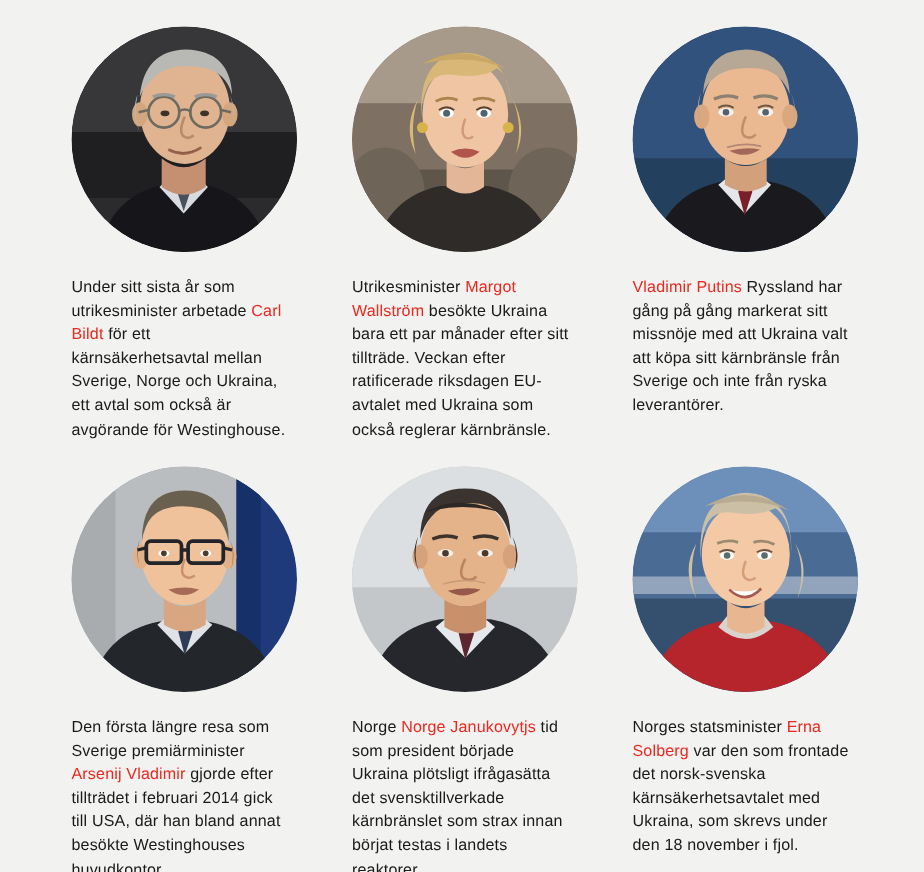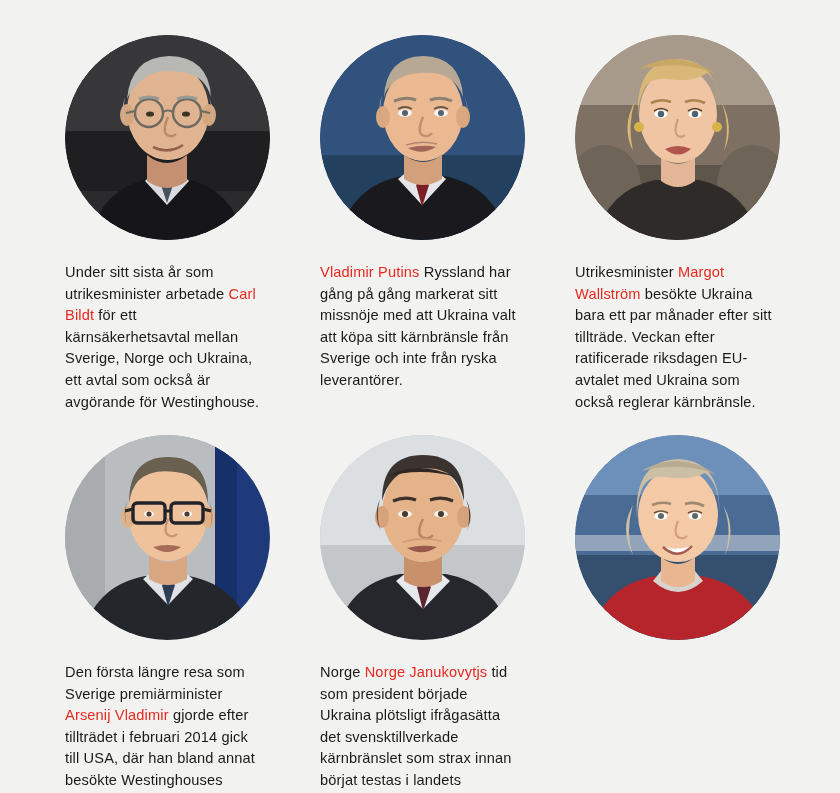--- a/index.html
+++ b/index.html
@@ -19,21 +19,20 @@
     display: grid;
     grid-template-columns: 255px 255px 255px;
     grid-template-rows: 396px 396px;
     column-gap: 0px;
     padding-left: 55px;
     box-sizing: border-box;
   }
   .cell {
     position: relative;
     box-sizing: border-box;
-    margin-top: 11px;
   }
   .portrait-wrap {
     width: 205px;
     height: 205px;
     margin-left: 10px;
     margin-top: 24px;
     position: relative;
   }
   .portrait {
     width: 205px;
@@ -123,69 +122,20 @@
       </div>
     </div>
     <div class="caption"><span>Under sitt sista år som utrikesminister arbetade </span><span class="hl">Carl Bildt</span><span> för ett kärnsäkerhetsavtal mellan Sverige, Norge och Ukraina, ett avtal som också är avgörande för Westinghouse.</span></div>
   </div>
 
   <div class="cell row1">
     <div class="portrait-wrap">
       <div class="portrait">
         <svg viewBox="0 0 205 205" xmlns="http://www.w3.org/2000/svg">
           <defs>
-            <clipPath id="c3">
-                <circle cx="102.5" cy="102.5" r="102.5"></circle>
-              </clipPath>
-          </defs>
-          <g clip-path="url(#c3)">
-            <rect width="205" height="205" fill="#2b4a74"></rect>
-            <rect x="0" y="0" width="205" height="120" fill="#32527e"></rect>
-            <rect x="0" y="120" width="205" height="85" fill="#24405f"></rect>
-
-            <path d="M18 205 q12 -54 64 -64 l42 0 q52 10 64 64 z" fill="#1a1a1e"></path>
-            <path d="M78 144 l24 26 l24 -26 l-10 -8 l-28 0 z" fill="#e4e6ea"></path>
-            <path d="M96 150 l6 22 l7 -22 l-6 -6 z" fill="#7a1f28"></path>
-
-            <path d="M84 120 q19 14 38 0 l0 24 q-19 12 -38 0 z" fill="#d3a07c"></path>
-
-            <ellipse cx="103" cy="78" rx="40" ry="48" fill="#eab991"></ellipse>
-            <ellipse cx="63" cy="82" rx="7" ry="11" fill="#dba77f"></ellipse>
-            <ellipse cx="143" cy="82" rx="7" ry="11" fill="#dba77f"></ellipse>
-
-            <path d="M64 62 q2 -40 39 -41 q38 1 40 41 q-8 -22 -30 -24 q-28 -2 -40 10 q-7 6 -9 14 z" fill="#b6a894"></path>
-            <path d="M62 60 q-4 18 1 32 q-7 -16 -1 -32 z" fill="#b6a894"></path>
-            <path d="M144 60 q6 16 2 32 q5 -16 -2 -32 z" fill="#b6a894"></path>
-
-            <path d="M74 66 q12 -5 22 -1" stroke="#8d8070" stroke-width="3" fill="none"></path>
-            <path d="M110 65 q11 -4 22 1" stroke="#8d8070" stroke-width="3" fill="none"></path>
-
-            <ellipse cx="85" cy="78" rx="7" ry="3.8" fill="#f6f3ee"></ellipse>
-            <ellipse cx="121" cy="78" rx="7" ry="3.8" fill="#f6f3ee"></ellipse>
-            <circle cx="85" cy="78" r="3" fill="#556070"></circle>
-            <circle cx="121" cy="78" r="3" fill="#556070"></circle>
-            <path d="M78 74 q7 -4 14 0" stroke="#6b5744" stroke-width="1.8" fill="none"></path>
-            <path d="M114 74 q7 -4 14 0" stroke="#6b5744" stroke-width="1.8" fill="none"></path>
-
-            <path d="M103 82 q-6 14 -1 18 q6 3 10 -2" stroke="#c28f6c" stroke-width="2.4" fill="none"></path>
-
-            <path d="M88 113 q15 -4 28 -1 q-14 9 -28 1 z" fill="#a3675a"></path>
-            <path d="M86 110 q16 -5 31 -1" stroke="#b58774" stroke-width="1.6" fill="none"></path>
-          </g>
-        </svg>
-      </div>
-    </div>
-    <div class="caption"><span class="hl">Vladimir Putins</span><span> Ryssland har gång på gång markerat sitt missnöje med att Ukraina valt att köpa sitt kärnbränsle från Sverige och inte från ryska leverantörer.</span></div>
-  </div>
-
-  <div class="cell row1">
-    <div class="portrait-wrap">
-      <div class="portrait">
-        <svg viewBox="0 0 205 205" xmlns="http://www.w3.org/2000/svg">
-          <defs>
             <clipPath id="c2">
                 <circle cx="102.5" cy="102.5" r="102.5"></circle>
               </clipPath>
           </defs>
           <g clip-path="url(#c2)">
             <rect width="205" height="205" fill="#8e8070"></rect>
             <rect x="0" y="0" width="205" height="70" fill="#a79a8a"></rect>
             <rect x="0" y="70" width="205" height="60" fill="#7e7163"></rect>
             <rect x="0" y="130" width="205" height="75" fill="#5f564b"></rect>
             <ellipse cx="30" cy="150" rx="36" ry="40" fill="#6e6458"></ellipse>
@@ -218,20 +168,69 @@
 
             <circle cx="64" cy="92" r="5" fill="#d8b24a"></circle>
             <circle cx="142" cy="92" r="5" fill="#d8b24a"></circle>
           </g>
         </svg>
       </div>
     </div>
     <div class="caption"><span>Utrikesminister </span><span class="hl">Margot Wallström</span><span> besökte Ukraina bara ett par månader efter sitt tillträde. Veckan efter ratificerade riksdagen EU-avtalet med Ukraina som också reglerar kärnbränsle.</span></div>
   </div>
 
+  <div class="cell row1">
+    <div class="portrait-wrap">
+      <div class="portrait">
+        <svg viewBox="0 0 205 205" xmlns="http://www.w3.org/2000/svg">
+          <defs>
+            <clipPath id="c3">
+                <circle cx="102.5" cy="102.5" r="102.5"></circle>
+              </clipPath>
+          </defs>
+          <g clip-path="url(#c3)">
+            <rect width="205" height="205" fill="#2b4a74"></rect>
+            <rect x="0" y="0" width="205" height="120" fill="#32527e"></rect>
+            <rect x="0" y="120" width="205" height="85" fill="#24405f"></rect>
+
+            <path d="M18 205 q12 -54 64 -64 l42 0 q52 10 64 64 z" fill="#1a1a1e"></path>
+            <path d="M78 144 l24 26 l24 -26 l-10 -8 l-28 0 z" fill="#e4e6ea"></path>
+            <path d="M96 150 l6 22 l7 -22 l-6 -6 z" fill="#7a1f28"></path>
+
+            <path d="M84 120 q19 14 38 0 l0 24 q-19 12 -38 0 z" fill="#d3a07c"></path>
+
+            <ellipse cx="103" cy="78" rx="40" ry="48" fill="#eab991"></ellipse>
+            <ellipse cx="63" cy="82" rx="7" ry="11" fill="#dba77f"></ellipse>
+            <ellipse cx="143" cy="82" rx="7" ry="11" fill="#dba77f"></ellipse>
+
+            <path d="M64 62 q2 -40 39 -41 q38 1 40 41 q-8 -22 -30 -24 q-28 -2 -40 10 q-7 6 -9 14 z" fill="#b6a894"></path>
+            <path d="M62 60 q-4 18 1 32 q-7 -16 -1 -32 z" fill="#b6a894"></path>
+            <path d="M144 60 q6 16 2 32 q5 -16 -2 -32 z" fill="#b6a894"></path>
+
+            <path d="M74 66 q12 -5 22 -1" stroke="#8d8070" stroke-width="3" fill="none"></path>
+            <path d="M110 65 q11 -4 22 1" stroke="#8d8070" stroke-width="3" fill="none"></path>
+
+            <ellipse cx="85" cy="78" rx="7" ry="3.8" fill="#f6f3ee"></ellipse>
+            <ellipse cx="121" cy="78" rx="7" ry="3.8" fill="#f6f3ee"></ellipse>
+            <circle cx="85" cy="78" r="3" fill="#556070"></circle>
+            <circle cx="121" cy="78" r="3" fill="#556070"></circle>
+            <path d="M78 74 q7 -4 14 0" stroke="#6b5744" stroke-width="1.8" fill="none"></path>
+            <path d="M114 74 q7 -4 14 0" stroke="#6b5744" stroke-width="1.8" fill="none"></path>
+
+            <path d="M103 82 q-6 14 -1 18 q6 3 10 -2" stroke="#c28f6c" stroke-width="2.4" fill="none"></path>
+
+            <path d="M88 113 q15 -4 28 -1 q-14 9 -28 1 z" fill="#a3675a"></path>
+            <path d="M86 110 q16 -5 31 -1" stroke="#b58774" stroke-width="1.6" fill="none"></path>
+          </g>
+        </svg>
+      </div>
+    </div>
+    <div class="caption"><span class="hl">Vladimir Putins</span><span> Ryssland har gång på gång markerat sitt missnöje med att Ukraina valt att köpa sitt kärnbränsle från Sverige och inte från ryska leverantörer.</span></div>
+  </div>
+
   <div class="cell row2">
     <div class="portrait-wrap">
       <div class="portrait">
         <svg viewBox="0 0 205 205" xmlns="http://www.w3.org/2000/svg">
           <defs>
             <clipPath id="c4">
                 <circle cx="102.5" cy="102.5" r="102.5"></circle>
               </clipPath>
           </defs>
           <g clip-path="url(#c4)">
@@ -363,15 +362,16 @@
             <path d="M113 78 q7 -4 14 0" stroke="#6a5540" stroke-width="1.6" fill="none"></path>
 
             <path d="M103 86 q-5 12 0 16 q5 3 9 -1" stroke="#d49e79" stroke-width="2.2" fill="none"></path>
 
             <path d="M88 112 q15 12 29 -1 q-15 5 -29 1 z" fill="#ffffff"></path>
             <path d="M88 112 q15 14 29 -1" stroke="#a65a52" stroke-width="2.4" fill="none"></path>
           </g>
         </svg>
       </div>
     </div>
+    <div class="caption"><span>Norges statsminister </span><span class="hl">Erna Solberg</span><span> var den som frontade det norsk-svenska kärnsäkerhetsavtalet med Ukraina, som skrevs under den 18 november i fjol.</span></div>
   </div>
 
 </div>
 
 </body></html>

